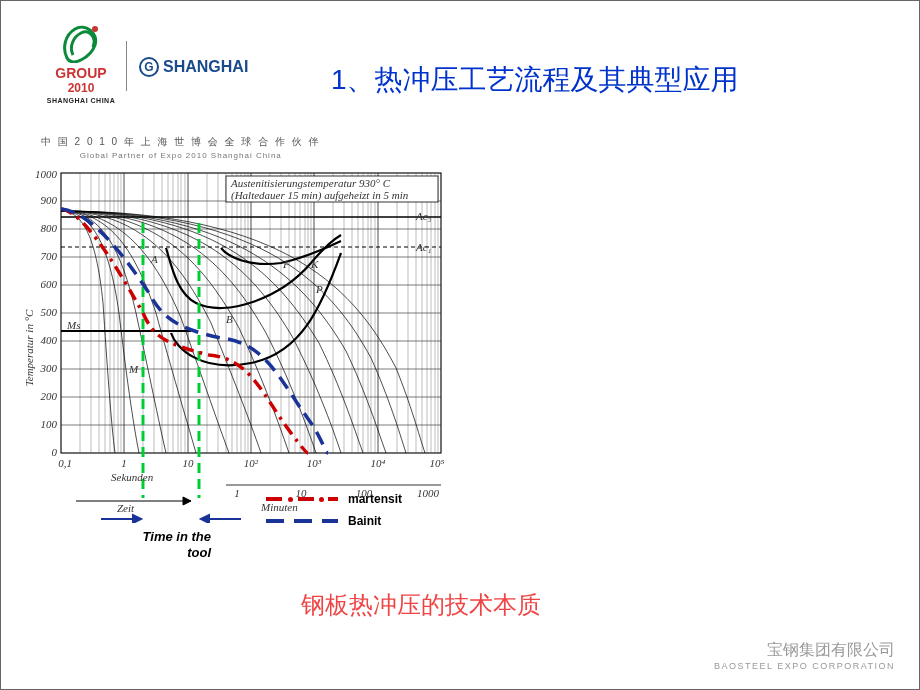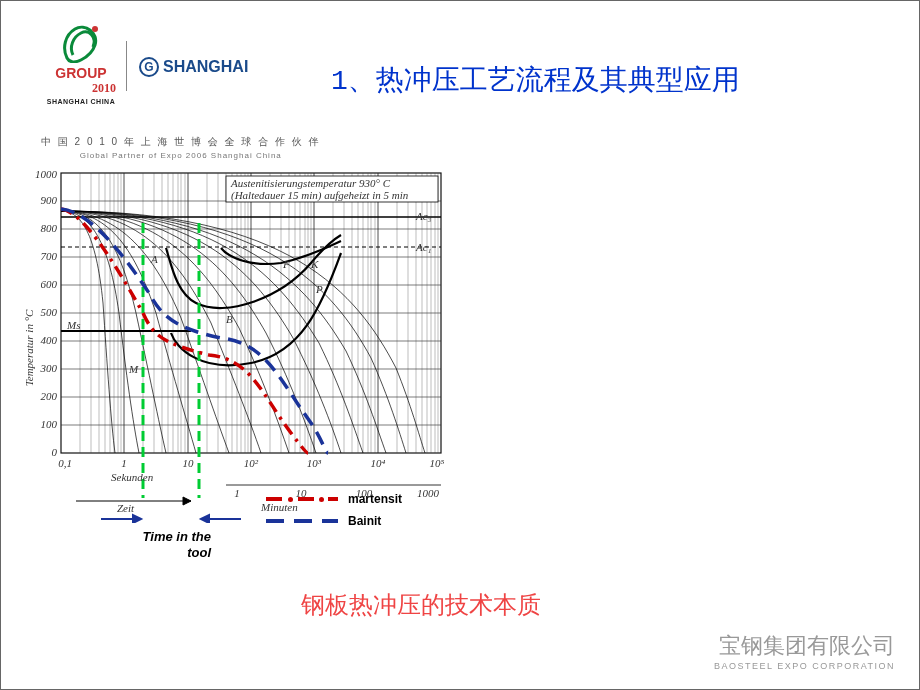--- a/index.html
+++ b/index.html
@@ -34,22 +34,21 @@
     .expo-text {
       font-size: 14px;
       font-weight: bold;
       color: #c33;
       font-family: Arial, sans-serif;
     }
     .expo-year {
       font-size: 12px;
       font-weight: bold;
       color: #c33;
-      font-family: Liberation Serif, serif;
-      text-align: right;
+      font-family: Liberation Sans, sans-serif;
     }
     .expo-city {
       font-size: 7px;
       color: #222;
       font-weight: bold;
       letter-spacing: 0.5px;
       margin-top: 2px;
     }
     .vline {
       position: absolute;
@@ -102,21 +101,21 @@
       color: #777;
       letter-spacing: 1px;
       margin-top: 2px;
     }
     .slide-title {
       position: absolute;
       top: 60px;
       left: 330px;
       font-size: 28px;
       color: #0033cc;
-      font-family: Liberation Mono, monospace;
+      font-family: Liberation Sans, sans-serif;
     }
     .chart-area {
       position: absolute;
       top: 162px;
       left: 20px;
       width: 440px;
       height: 360px;
     }
     .chart-svg { position: absolute; top: 0; left: 0; }
     .legend-area {
@@ -173,21 +172,21 @@
       font-size: 24px;
       color: #ef4444;
       font-family: "SimSun", serif;
     }
     .footer-logo {
       position: absolute;
       bottom: 18px;
       right: 24px;
       text-align: right;
     }
-    .footer-cn { font-size: 22px; color: #999; font-family: "SimHei", sans-serif; }
+    .footer-cn { font-size: 16px; color: #999; font-family: "SimHei", sans-serif; }
     .footer-en { font-size: 9px; color: #999; letter-spacing: 1.5px; }
     .axis-num {
       font-family: "Times New Roman", serif;
       font-style: italic;
       font-size: 11px;
       fill: #333;
     }
     .axis-lbl {
       font-family: "Times New Roman", serif;
       font-style: italic;
@@ -211,21 +210,21 @@
     <div class="expo-year">2010</div>
     <div class="expo-city">SHANGHAI CHINA</div>
   </div>
   <div class="vline"></div>
   <div class="baosteel-logo">
     <span class="baosteel-circle">G</span>
     <span class="baosteel-text">SHANGHAI</span>
   </div>
   <div class="expo-partner">
     <div class="expo-partner-cn">中 国 2 0 1 0 年 上 海 世 博 会 全 球 合 作 伙 伴</div>
-    <div class="expo-partner-en">Global Partner of Expo 2006 Shanghai China</div>
+    <div class="expo-partner-en">Global Partner of Expo 2010 Shanghai China</div>
   </div>
   <div class="slide-title">1、热冲压工艺流程及其典型应用</div>
 </div>
 
 <div class="chart-area">
 <svg class="chart-svg" width="440" height="360" viewBox="0 0 440 360">
 
   <rect x="40" y="10" width="380" height="280" fill="#fff" stroke="#111" stroke-width="1.2"></rect>
 
   <g stroke="#222" stroke-width="0.6">

